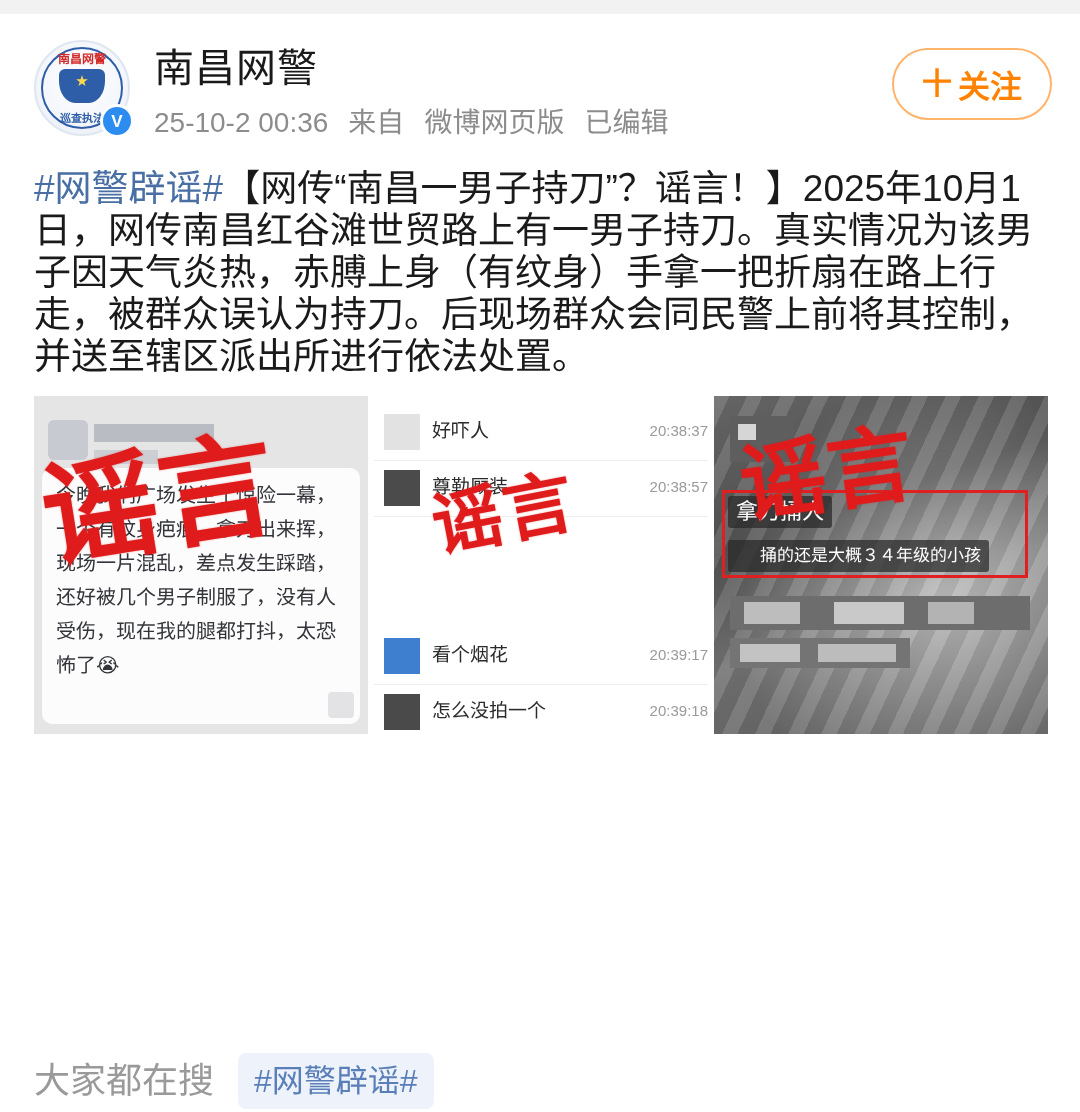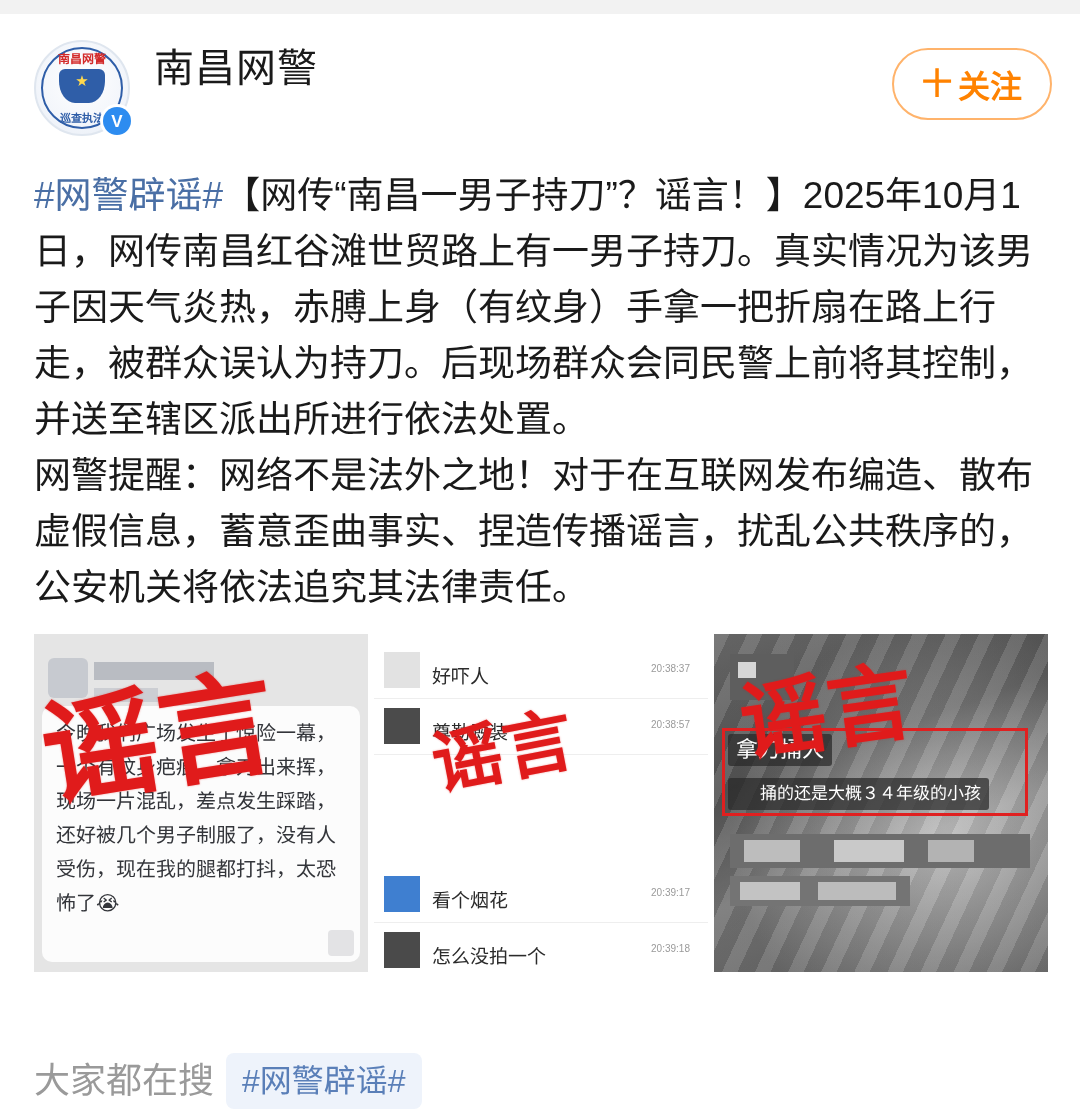--- a/index.html
+++ b/index.html
@@ -213,21 +213,21 @@
   }
   .follow-btn .plus {
     font-size: 30px;
     font-weight: 700;
     line-height: 1;
   }
   
   .post-body {
     padding: 14px 34px 0 34px;
     font-size: 37px;
-    line-height: 56px;
+    line-height: 42px;
     color: #1a1a1a;
     letter-spacing: 0px;
     word-break: break-all;
   }
   .topic {
     color: #4a6fa5;
   }
   .post-body p {
     margin: 0;
   }
@@ -291,27 +291,26 @@
     width: 36px;
     height: 36px;
   }
   .img2 .msg {
     position: absolute;
     left: 58px;
     top: 16px;
     font-size: 19px;
     line-height: 22px;
     color: #2b2b2b;
-    margin-top: 8px;
   }
   .img2 .time {
     position: absolute;
-    right: 18px;
+    right: 0;
     top: 18px;
-    font-size: 10px;
+    font-size: 15px;
     line-height: 18px;
     color: #9a9a9a;
   }
   
   .img3 {
     background: linear-gradient(160deg, #8e8e8e 0%, #6f6f6f 35%, #9a9a9a 60%, #7b7b7b 100%);
   }
   .img3 .panelbg {
     position: absolute;
     inset: 0;
@@ -389,21 +388,21 @@
   .footer {
     position: absolute;
     left: 0;
     right: 0;
     bottom: 0;
     height: 62px;
     padding: 0 34px;
     box-sizing: border-box;
     display: flex;
     align-items: center;
-    gap: 12px;
+    gap: 24px;
     overflow: hidden;
     text-align: center;
   }
   .footer .label {
     font-size: 36px;
     line-height: 44px;
     color: #9a9a9a;
     white-space: nowrap;
   }
   .footer .chip {
@@ -433,39 +432,44 @@
         <div class="badge-star">★</div>
         <div class="bottom-text">巡查执法</div>
       </div>
       <div class="verified">
         <div class="inner">V</div>
       </div>
     </div>
 
     <div class="head-text">
       <div class="username">南昌网警</div>
+      <div class="meta-row">
+        <span>25-10-2 00:36</span>
+        <span class="sep">来自</span>
+        <span>微博网页版</span>
+        <span>已编辑</span>
+      </div>
     </div>
 
     <div class="follow-area">
       <div class="banner">
         <div class="stripe"></div>
         <span class="star s1">★</span>
         <span class="star s2">★</span>
         <span class="star s3">★</span>
       </div>
       <div class="follow-btn">
         <span class="plus">十</span>
         <span>关注</span>
       </div>
     </div>
   </div>
 
   <div class="post-body">
     <p><span class="topic">#网警辟谣#</span><span>【网传“南昌一男子持刀”？谣言！】2025年10月1日，网传南昌红谷滩世贸路上有一男子持刀。真实情况为该男子因天气炎热，赤膊上身（有纹身）手拿一把折扇在路上行走，被群众误认为持刀。后现场群众会同民警上前将其控制，并送至辖区派出所进行依法处置。</span></p>
-    <p>网警提醒：网络不是法外之地！对于在互联网发布编造、散布虚假信息，蓄意歪曲事实、捏造传播谣言，扰乱公共秩序的，公安机关将依法追究其法律责任。</p>
   </div>
 
   <div class="images">
 
     <div class="img-cell img1">
       <div class="img1 blk avatar-sq" style="position:absolute;left:14px;top:24px;width:40px;height:40px;border-radius:6px;background:#c7cad0;"></div>
       <div class="blk b1" style="position:absolute;left:60px;top:28px;width:120px;height:18px;background:#b9bcc2;"></div>
       <div class="blk b2" style="position:absolute;left:60px;top:54px;width:64px;height:14px;background:#ccced3;"></div>
       <div class="card">今晚我们广场发生了惊险一幕，一个有纹身疤痕，拿刀出来挥，现场一片混乱，差点发生踩踏，还好被几个男子制服了，没有人受伤，现在我的腿都打抖，太恐怖了😭</div>
       <div class="corner"></div>

